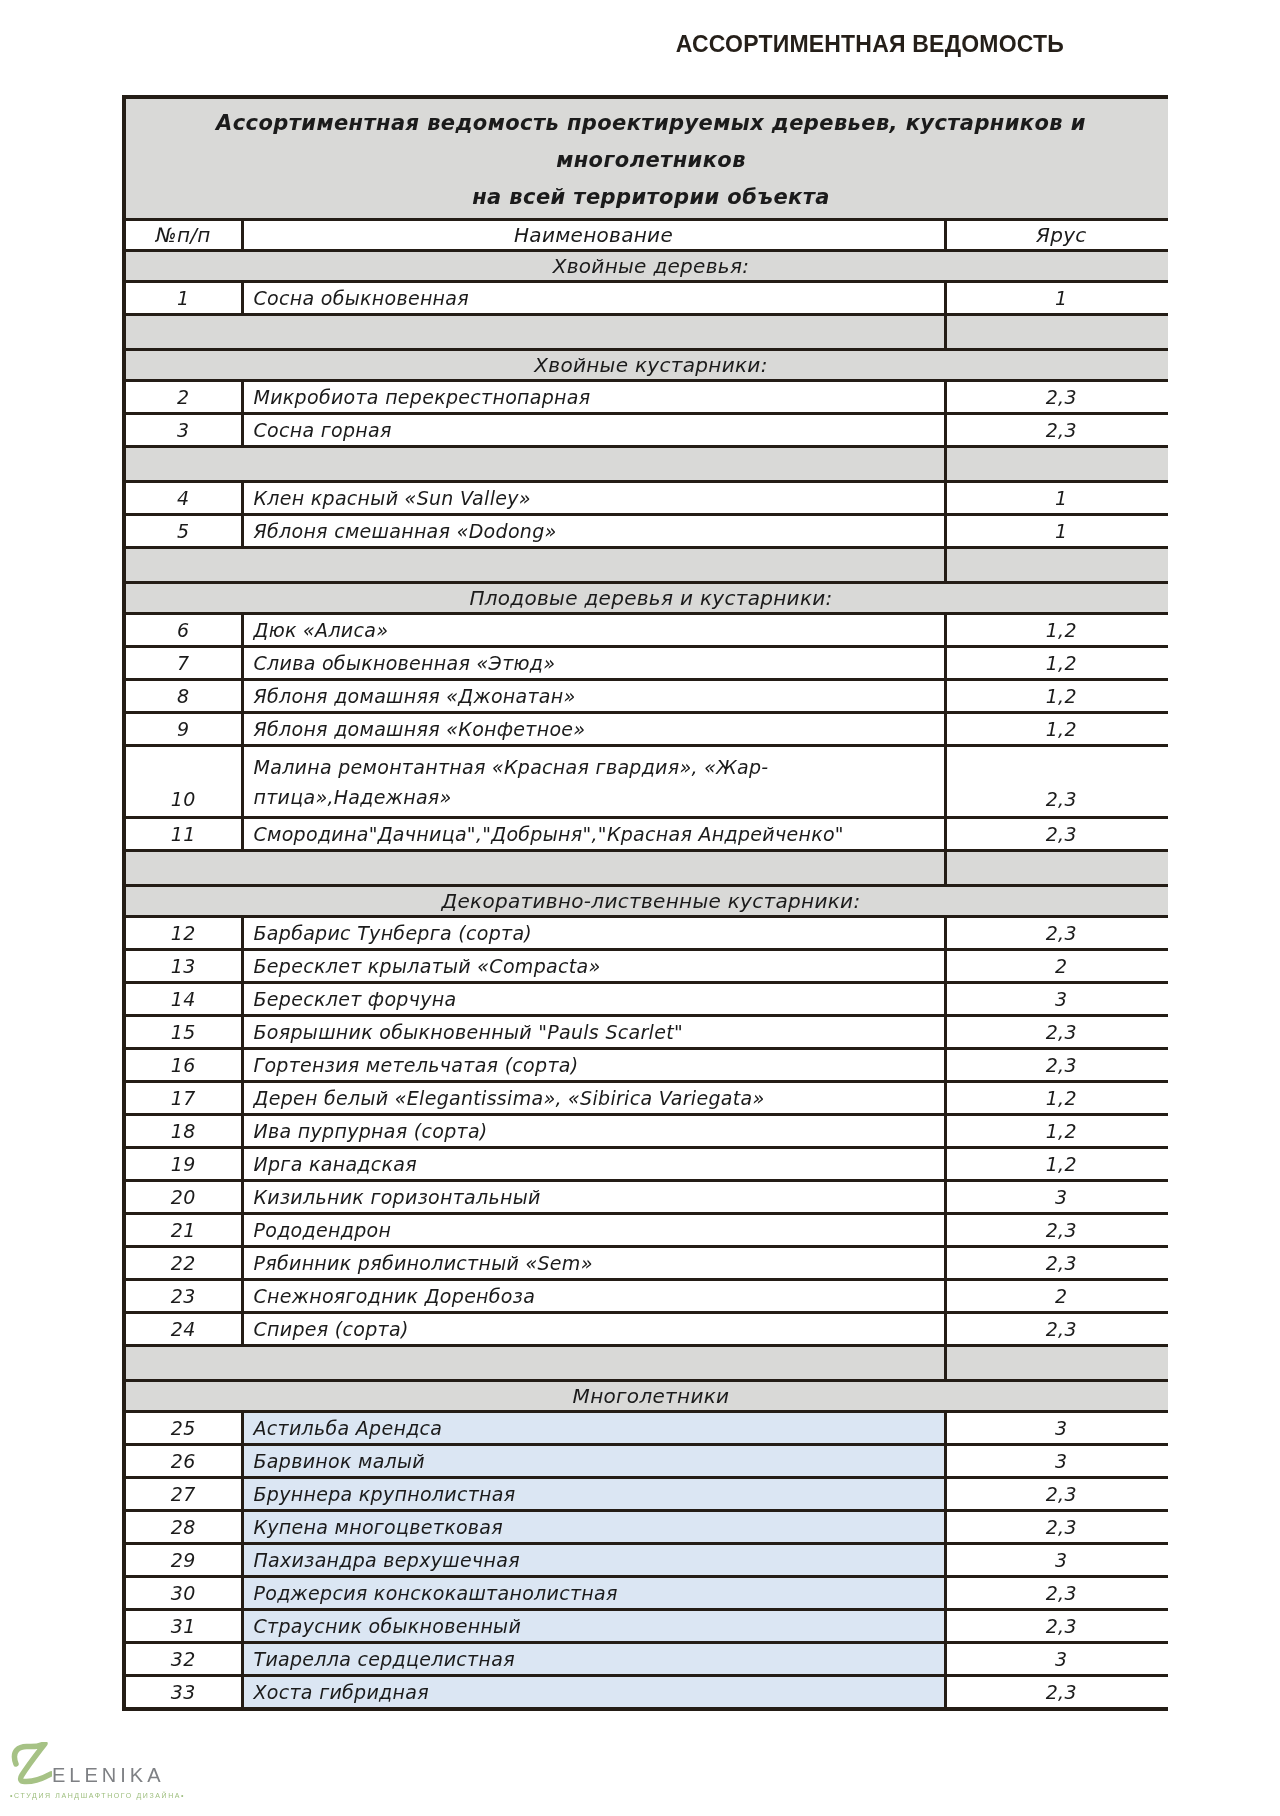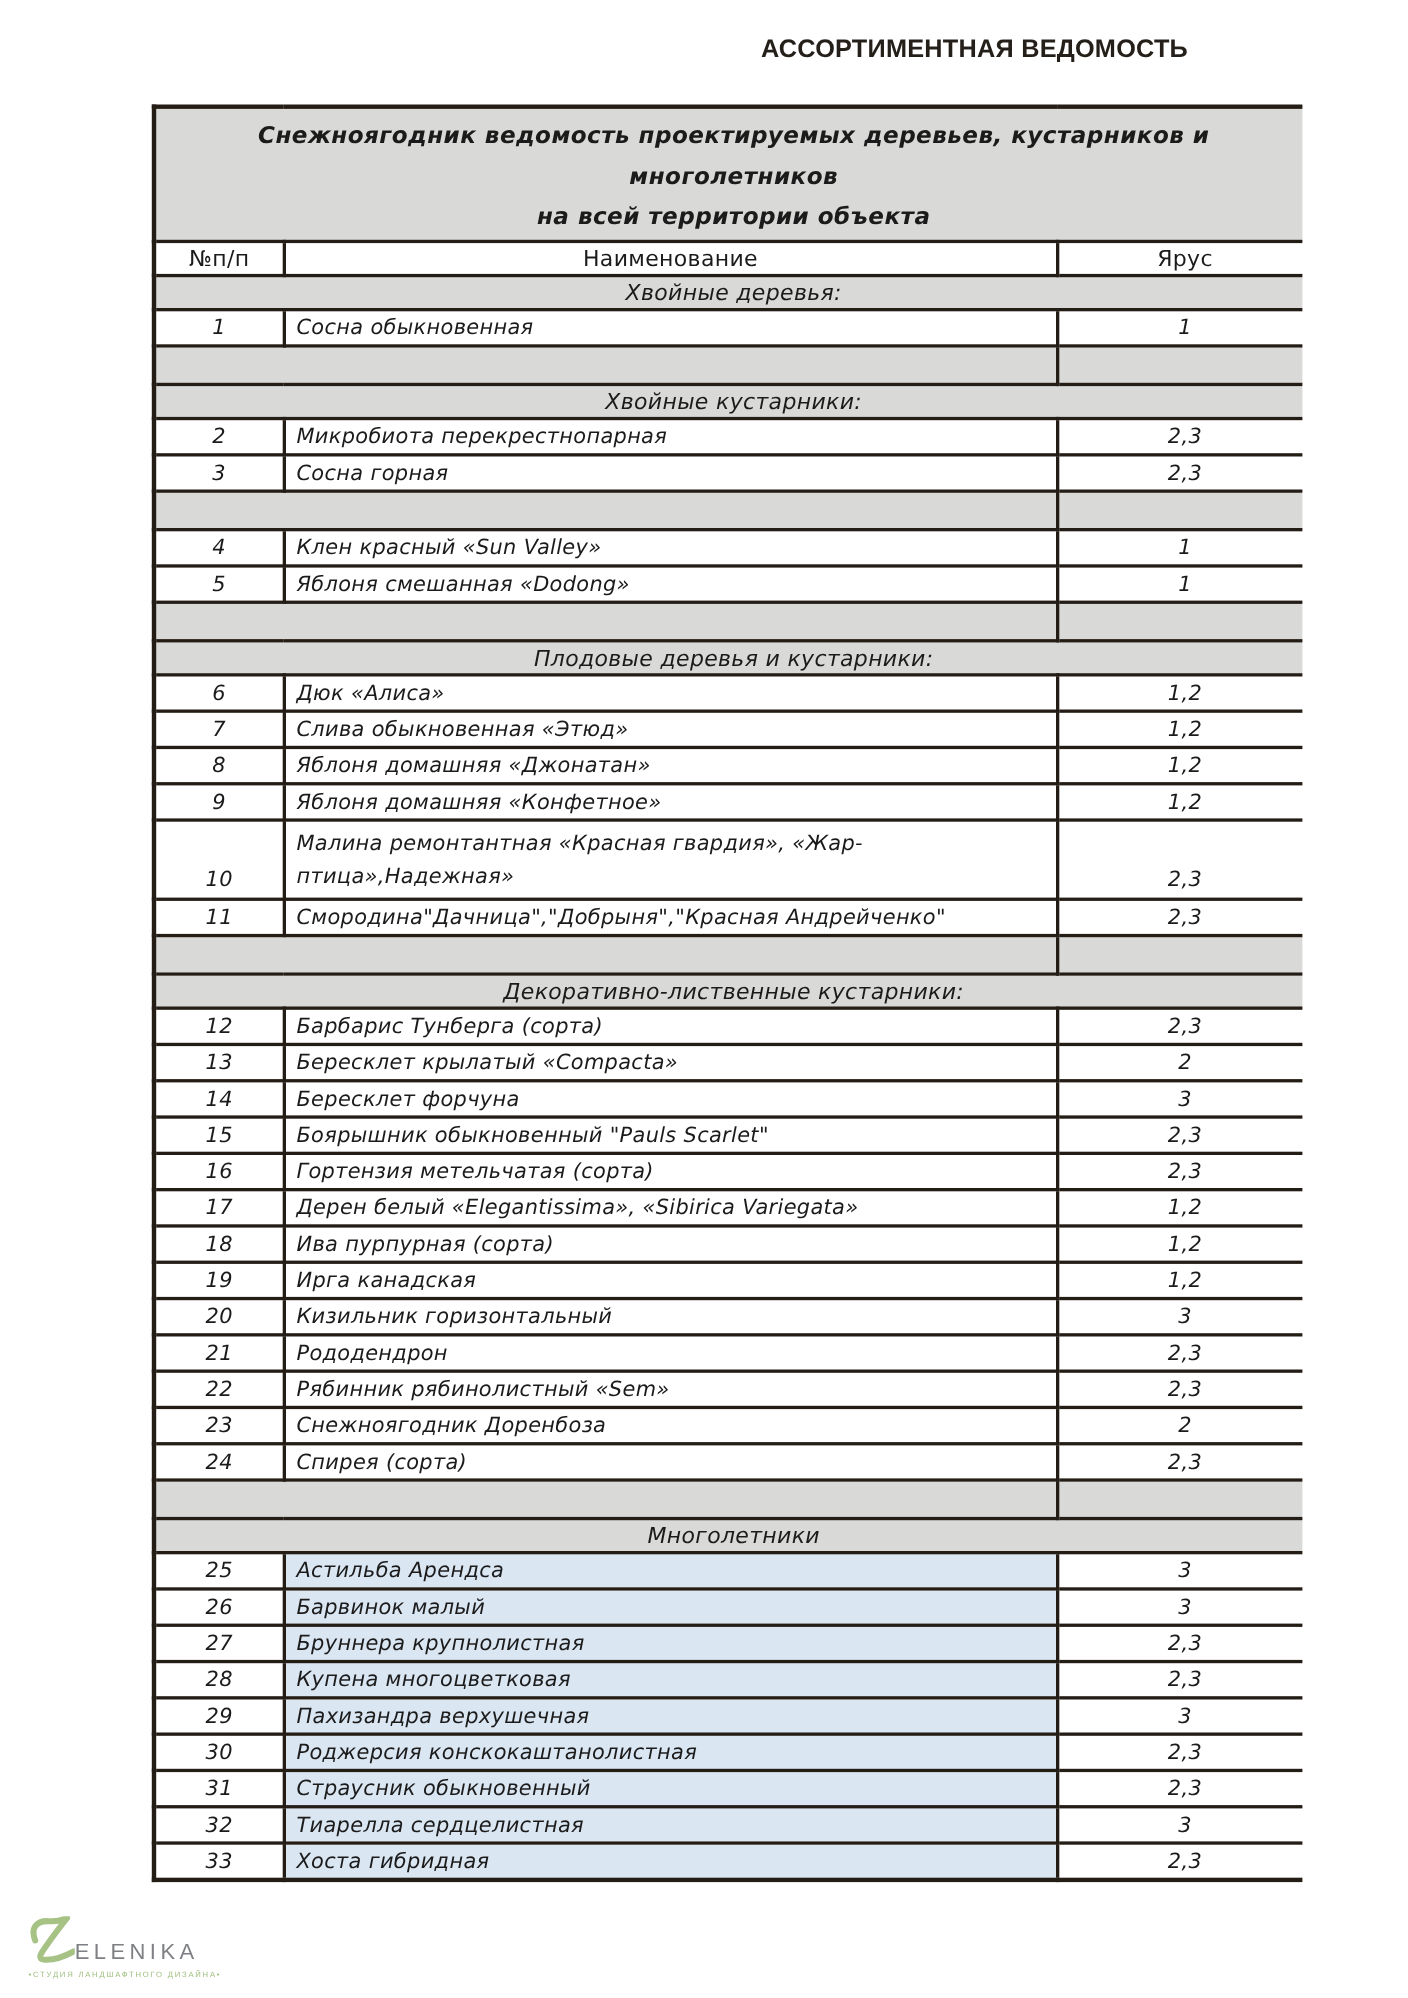--- a/index.html
+++ b/index.html
@@ -1,38 +1,38 @@
 <!DOCTYPE html>
 <html><head>
 <meta charset="utf-8">
 <style>
   html,body { margin:0; padding:0; background:#ffffff; }
   .page {
     position:relative; width:1168px; height:1816px; background:#ffffff;
-    font-family:"DejaVu Sans", sans-serif; color:#1b1b1b; overflow:hidden;margin-left:16px;
+    font-family:"DejaVu Sans", sans-serif; color:#1b1b1b; overflow:hidden;
   }
   .doc-title {
     position:absolute; top:31px; right:104px;
     font-family:"Liberation Sans", sans-serif;
     font-weight:bold; font-size:23px; letter-spacing:0.2px; color:#251f19;
     white-space:nowrap;
   }
   table.sheet {
     position:absolute; left:122px; top:95px; width:1054px;
     border-collapse:collapse; table-layout:fixed;
     border:4px solid #241d16;
   }
   table.sheet td, table.sheet th { border:3px solid #241d16; overflow:hidden; }
   .title-row td {
     background:#d9d9d7; height:92px; text-align:center;
     font-style:italic; font-weight:bold; font-size:21px; line-height:37px;
     padding:6px 4px 2px 4px; letter-spacing:0.4px;
   }
   .head-row th {
-    background:#ffffff; height:26px; font-weight:normal;
+    background:#ffffff; height:26px; font-style:italic; font-weight:normal;
     font-size:20px; text-align:center; letter-spacing:0.3px;
   }
   tr.section td {
     background:#d9d9d7; height:26px; text-align:center;
     font-style:italic; font-size:20px; letter-spacing:0.3px;
   }
   tr.data td { background:#ffffff; height:27px; font-style:italic; font-size:19px; letter-spacing:0.3px; }
   tr.data td.num  { text-align:center; }
   tr.data td.name { text-align:left; padding:0 8px 0 10px; white-space:pre-line; line-height:30px; }
   tr.data td.tier { text-align:center; }
@@ -62,21 +62,21 @@
 
   <table class="sheet">
     <colgroup>
       <col style="width:118px">
       <col style="width:703px">
       <col style="width:233px">
     </colgroup>
     <tbody id="table-body">
       <tr class="title-row">
         <td colspan="3">
-          <div>Снежноягодник ведомость проектируемых деревьев, кустарников и многолетников</div>
+          <div>Ассортиментная ведомость проектируемых деревьев, кустарников и многолетников</div>
           <div>на всей территории объекта</div>
         </td>
       </tr>
       <tr class="head-row">
         <th>№п/п</th>
         <th>Наименование</th>
         <th>Ярус</th>
       </tr>
     <tr class="section">
           <td colspan="3">Хвойные деревья:</td>

